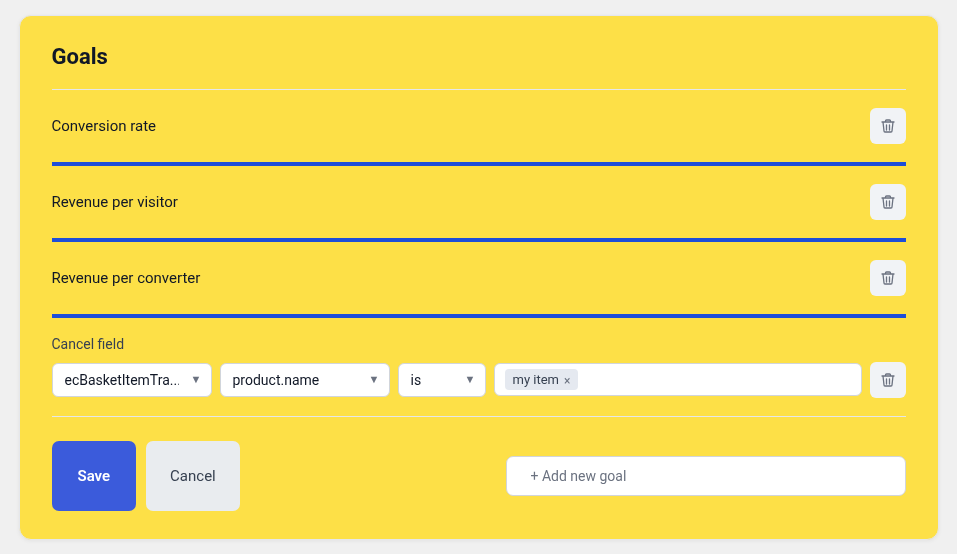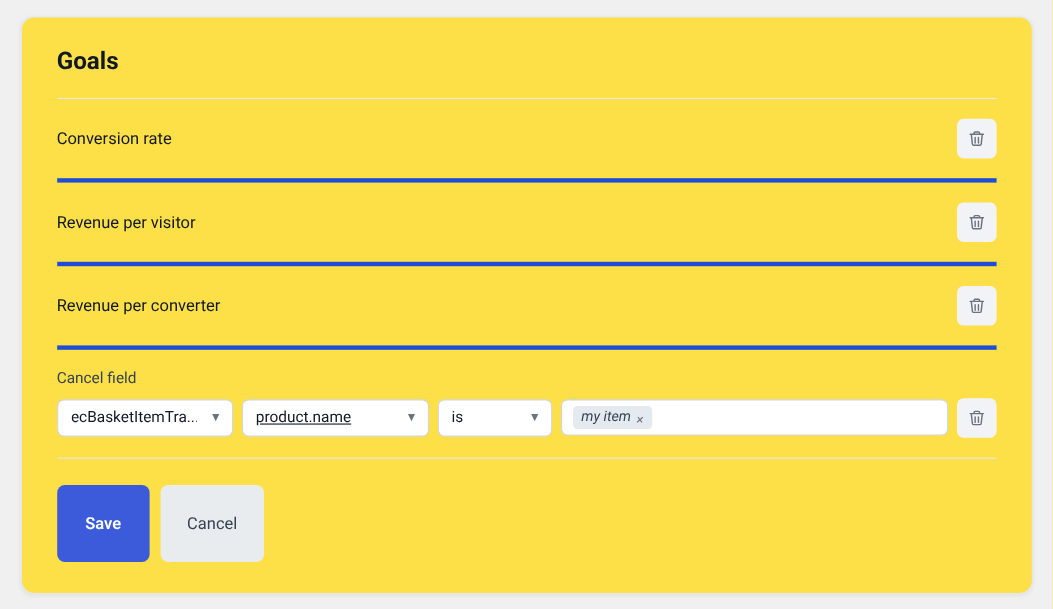--- a/index.html
+++ b/index.html
@@ -110,25 +110,24 @@
       color: #6b7280;
       font-size: 11px;
     }
 
     .select-event {
       width: 160px;
     }
 
     .select-field-name {
       width: 170px;
-      text-decoration: underline;
     }
 
     .select-operator {
-      width: 104px;
+      width: 88px;
     }
 
     .tag-input {
       display: flex;
       align-items: center;
       border: 1px solid #d1d5db;
       border-radius: 6px;
       padding: 5px 10px;
       min-width: 220px;
       background: #ffffff;
@@ -138,21 +137,20 @@
 
     .tag {
       background: #e5e9f0;
       border-radius: 4px;
       padding: 3px 8px;
       font-size: 13px;
       color: #374151;
       display: flex;
       align-items: flex-end;
       gap: 5px;
-      font-style: italic;
     }
 
     .tag-close {
       cursor: pointer;
       color: #6b7280;
       font-size: 12px;
       line-height: 1;
     }
 
     .footer-row {
@@ -287,14 +285,15 @@
       </button>
 
     </div>
   </div>
 
   <div class="footer-row">
     <div class="footer-left">
       <button class="btn-save">Save</button>
       <button class="btn-cancel">Cancel</button>
     </div>
+    <button class="add-goal-btn">+ Add new goal</button>
   </div>
 </div>
 
 </body></html>

